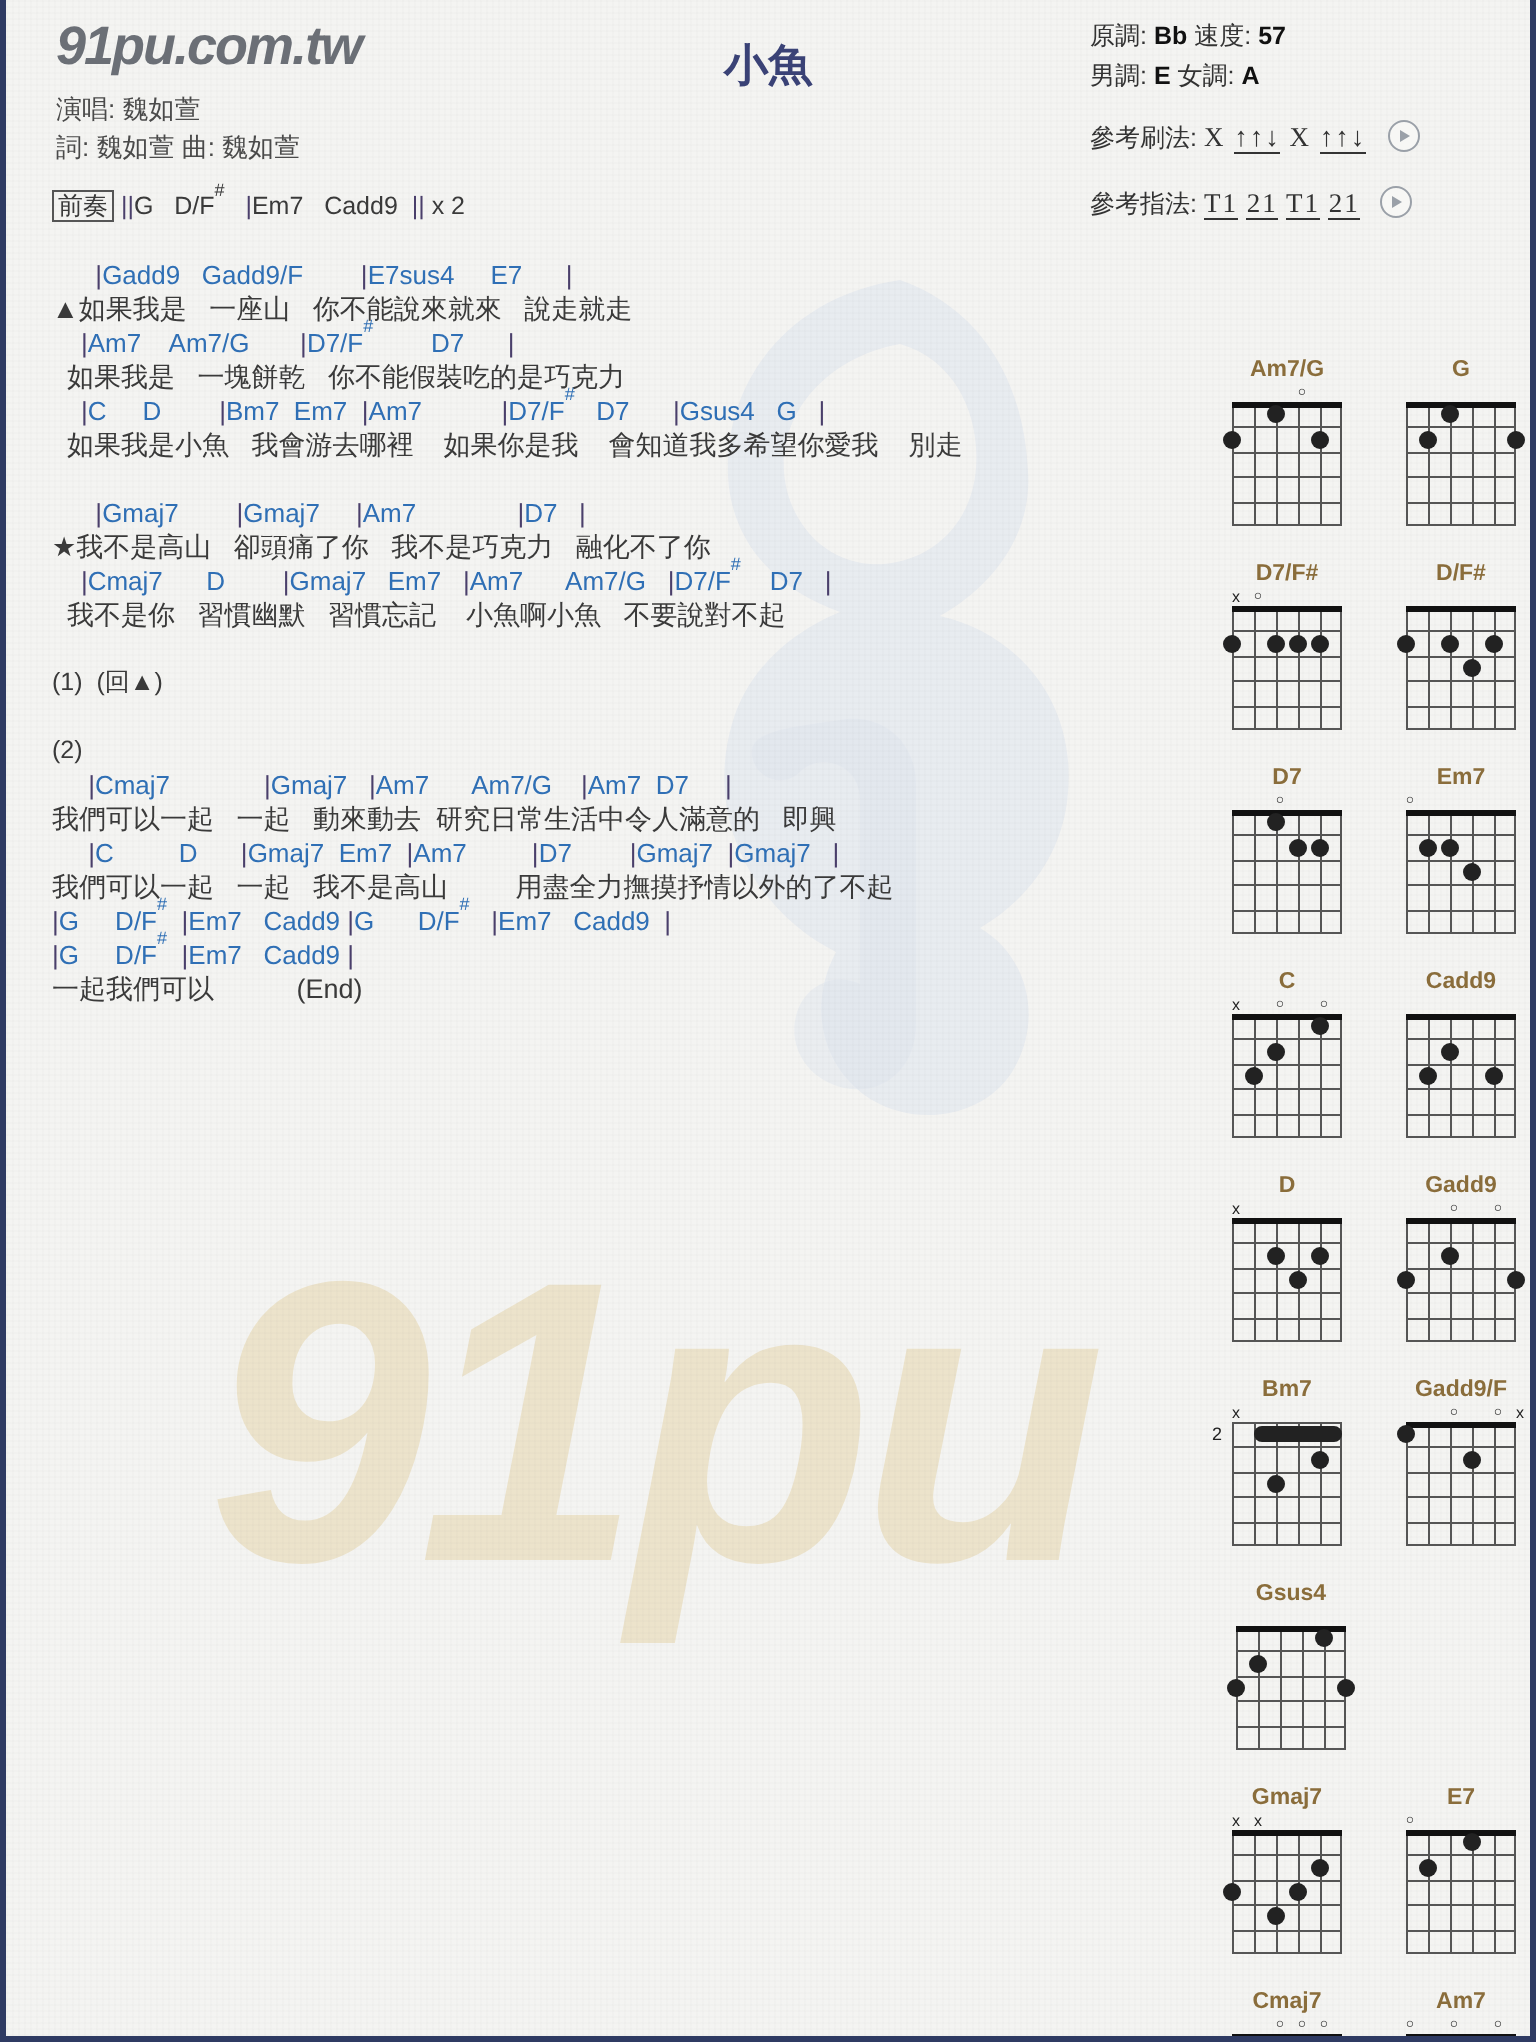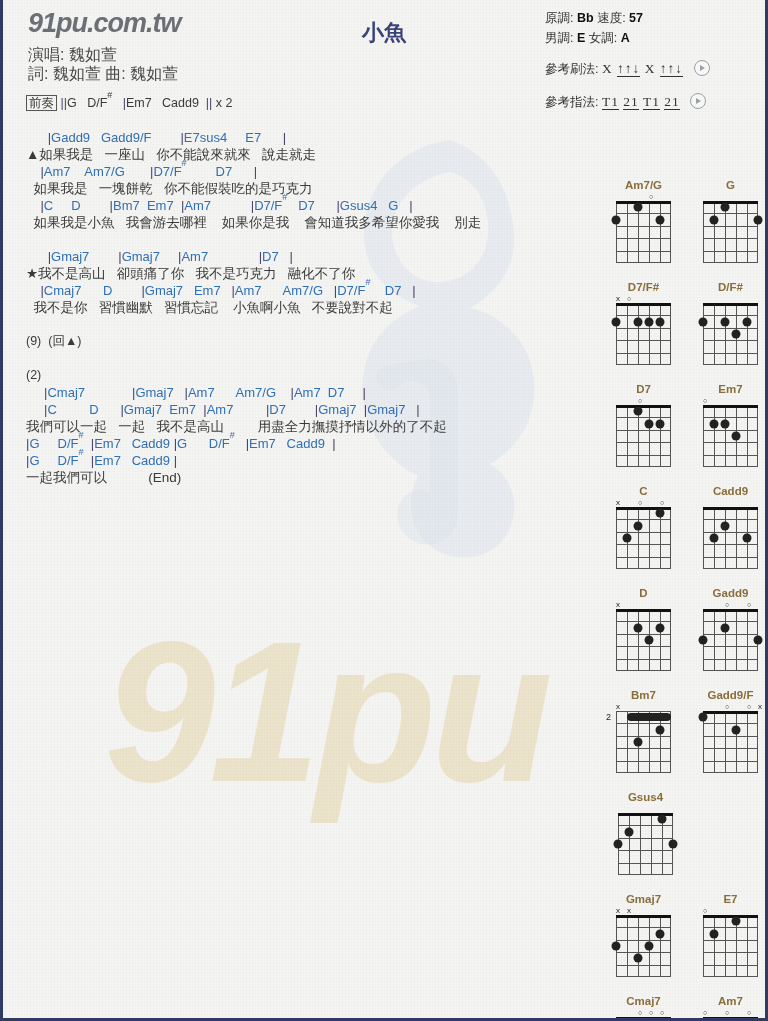--- a/index.html
+++ b/index.html
@@ -37,21 +37,21 @@
   
   .logo{
     position:absolute;left:28px;top:8px;
     font-size:27px;font-weight:bold;font-style:italic;color:#6b6f76;
     letter-spacing:-1px;
   }
   .song-title{
     position:absolute;left:0;right:0;top:18px;text-align:center;
     font-size:22px;font-weight:bold;color:#3a4276;
   }
-  .credits{position:absolute;left:28px;top:45px;font-size:16px;color:#4a4a4a;line-height:19px;}
+  .credits{position:absolute;left:28px;top:45px;font-size:13px;color:#4a4a4a;line-height:19px;}
   .credits div{white-space:nowrap;}
 
   .meta{position:absolute;left:545px;top:8px;font-size:12.5px;color:#333;line-height:20px;}
   .meta b{color:#111;}
   .meta-row{white-space:nowrap;}
   .pattern-row{position:absolute;left:545px;font-size:12.5px;color:#333;white-space:nowrap;}
   .pattern-row.r1{top:60px;}
   .pattern-row.r2{top:93px;}
   .pat{font-family:"Liberation Serif",serif;font-size:13.5px;letter-spacing:1px;}
   .pat u{text-decoration:none;border-bottom:1px solid #333;}
@@ -161,24 +161,25 @@
       <div class="line chords">    <span class="bar">|</span>Am7    Am7/G       <span class="bar">|</span>D7/F<sup class="sharp">#</sup>        D7      <span class="bar">|</span></div>
       <div class="line lyrics">  如果我是   一塊餅乾   你不能假裝吃的是巧克力</div>
       <div class="line chords">    <span class="bar">|</span>C     D        <span class="bar">|</span>Bm7  Em7  <span class="bar">|</span>Am7           <span class="bar">|</span>D7/F<sup class="sharp">#</sup>   D7      <span class="bar">|</span>Gsus4   G   <span class="bar">|</span></div>
       <div class="line lyrics">  如果我是小魚   我會游去哪裡    如果你是我    會知道我多希望你愛我    別走</div>
       <div class="line blank">&nbsp;</div>
       <div class="line chords">      <span class="bar">|</span>Gmaj7        <span class="bar">|</span>Gmaj7     <span class="bar">|</span>Am7              <span class="bar">|</span>D7   <span class="bar">|</span></div>
       <div class="line lyrics">★我不是高山   卻頭痛了你   我不是巧克力   融化不了你</div>
       <div class="line chords">    <span class="bar">|</span>Cmaj7      D        <span class="bar">|</span>Gmaj7   Em7   <span class="bar">|</span>Am7      Am7/G   <span class="bar">|</span>D7/F<sup class="sharp">#</sup>    D7   <span class="bar">|</span></div>
       <div class="line lyrics">  我不是你   習慣幽默   習慣忘記    小魚啊小魚   不要說對不起</div>
       <div class="line blank">&nbsp;</div>
-      <div class="line plain">(9)  (回▲)</div>
+      <div class="line plain">(1)  (回▲)</div>
       <div class="line blank">&nbsp;</div>
       <div class="line plain">(2)</div>
       <div class="line chords">     <span class="bar">|</span>Cmaj7             <span class="bar">|</span>Gmaj7   <span class="bar">|</span>Am7      Am7/G    <span class="bar">|</span>Am7  D7     <span class="bar">|</span></div>
+      <div class="line lyrics">我們可以一起   一起   動來動去  研究日常生活中令人滿意的   即興</div>
       <div class="line chords">     <span class="bar">|</span>C         D      <span class="bar">|</span>Gmaj7  Em7  <span class="bar">|</span>Am7         <span class="bar">|</span>D7        <span class="bar">|</span>Gmaj7  <span class="bar">|</span>Gmaj7   <span class="bar">|</span></div>
       <div class="line lyrics">我們可以一起   一起   我不是高山         用盡全力撫摸抒情以外的了不起</div>
       <div class="line chords"><span class="bar">|</span>G     D/F<sup class="sharp">#</sup>  <span class="bar">|</span>Em7   Cadd9 <span class="bar">|</span>G      D/F<sup class="sharp">#</sup>   <span class="bar">|</span>Em7   Cadd9  <span class="bar">|</span></div>
       <div class="line chords"><span class="bar">|</span>G     D/F<sup class="sharp">#</sup>  <span class="bar">|</span>Em7   Cadd9 <span class="bar">|</span></div>
       <div class="line lyrics">一起我們可以           (End)</div>
     </div>
 
   <div class="diagrams" id="diagrams">
       <div class="dg-row">
         <div class="dg">

